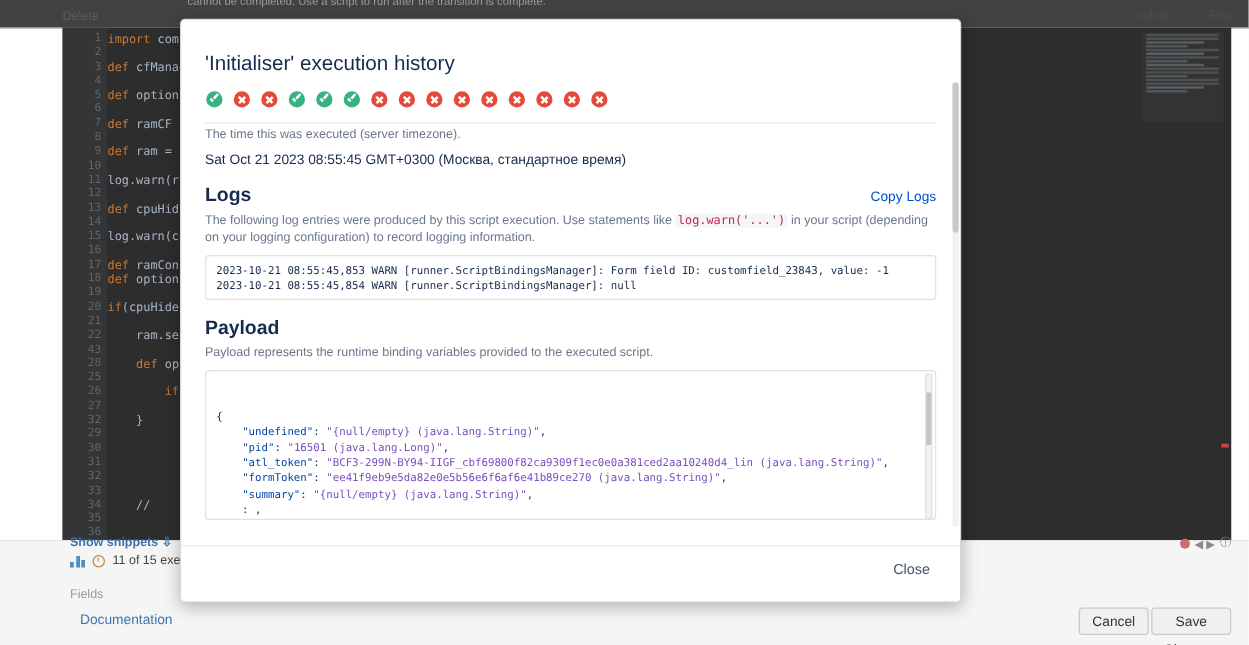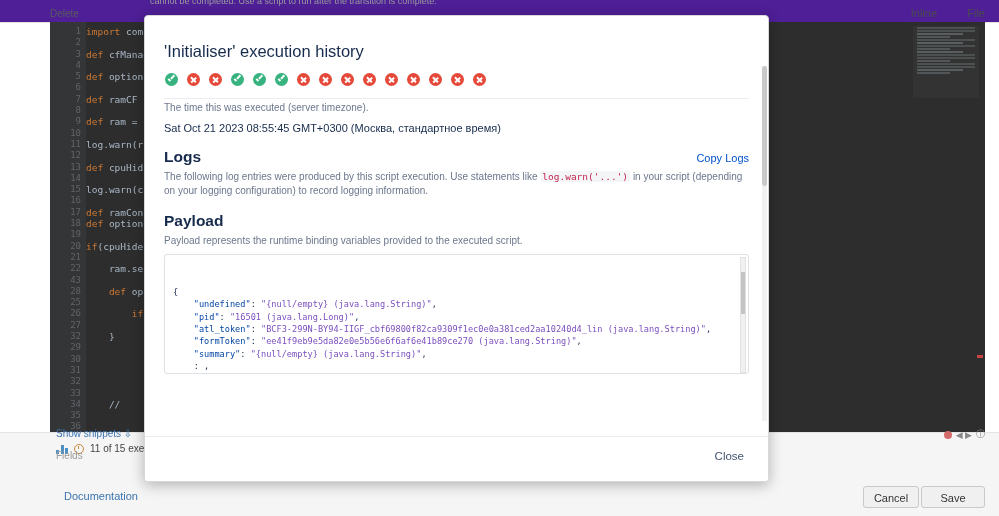--- a/index.html
+++ b/index.html
@@ -16,21 +16,21 @@
     width: 999px;
     height: 516px;
     background: #ffffff;
   }
 
   
   .bg-topbar {
     position: absolute;
     top: 0; left: 0; right: 0;
     height: 22px;
-    background: #4c1d95;
+    background: #404040;
     border-bottom: 1px solid #e2e2e2;
     font-size: 10px;
     color: #707070;
   }
   .bg-topbar .tiny-text {
     position: absolute;
     left: 150px;
     top: -4px;
     font-size: 9px;
     color: #9a9a9a;
@@ -126,20 +126,21 @@
     top: 432px;
     height: 84px;
     background: #f5f5f5;
     border-top: 1px solid #e4e4e4;
   }
   .show-snippets {
     position: absolute;
     left: 56px; top: 428px;
     font-size: 10px;
     color: #3b73af;
+    font-weight: bold;
   }
   .exec-bar {
     position: absolute;
     left: 56px; top: 443px;
     display: flex;
     align-items: center;
     gap: 6px;
     font-size: 10px;
     color: #444;
   }
@@ -161,21 +162,21 @@
   }
   .clock-icon:before {
     content: "";
     position: absolute;
     left: 3.2px; top: 1.4px;
     width: 1.2px; height: 3.2px;
     background: #c9883a;
   }
   .field-label {
     position: absolute;
-    left: 56px; top: 450px;
+    left: 56px; top: 470px;
     font-size: 10px;
     color: #9a9a9a;
   }
   .doc-link {
     position: absolute;
     left: 64px; top: 490px;
     font-size: 11px;
     color: #3b73af;
   }
   .btn {
@@ -530,20 +531,22 @@
 
       <div class="logs-head">
         <h3 class="section">Logs</h3>
         <span class="copy-logs">Copy Logs</span>
       </div>
       <p class="section-desc">
         <span>The following log entries were produced by this script execution. Use statements like</span>
         <code>log.warn('...')</code>
         <span>in your script (depending on your logging configuration) to record logging information.</span>
       </p>
+      <div class="log-box" id="logBox">2023-10-21 08:55:45,853 WARN [runner.ScriptBindingsManager]: Form field ID: customfield_23843, value: -1
+2023-10-21 08:55:45,854 WARN [runner.ScriptBindingsManager]: null</div>
 
       <h3 class="section">Payload</h3>
       <p class="section-desc">Payload represents the runtime binding variables provided to the executed script.</p>
       <div class="payload-box">
         <div id="payloadText">{
     <span class="pl-key">"undefined"</span>: <span class="pl-str">"{null/empty} (java.lang.String)"</span>,
     <span class="pl-key">"pid"</span>: <span class="pl-str">"16501 (java.lang.Long)"</span>,
     <span class="pl-key">"atl_token"</span>: <span class="pl-str">"BCF3-299N-BY94-IIGF_cbf69800f82ca9309f1ec0e0a381ced2aa10240d4_lin (java.lang.String)"</span>,
     <span class="pl-key">"formToken"</span>: <span class="pl-str">"ee41f9eb9e5da82e0e5b56e6f6af6e41b89ce270 (java.lang.String)"</span>,
     <span class="pl-key">"summary"</span>: <span class="pl-str">"{null/empty} (java.lang.String)"</span>,

